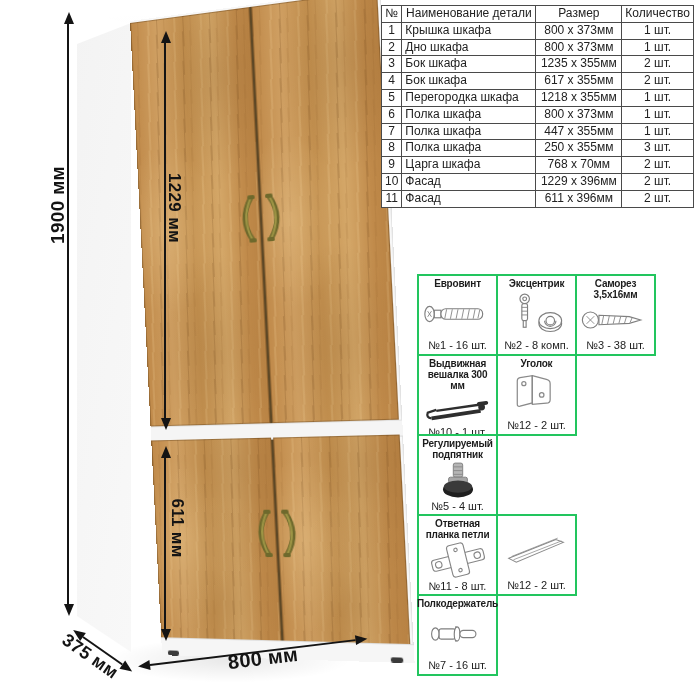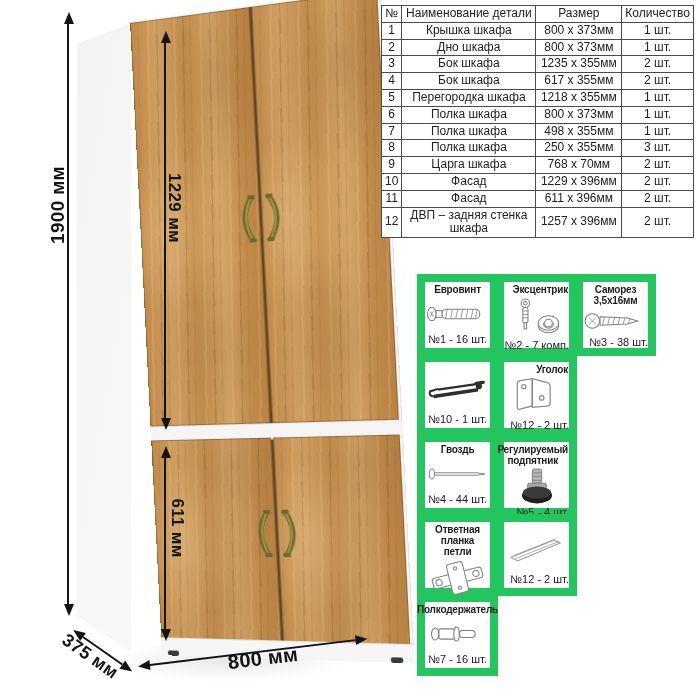--- a/index.html
+++ b/index.html
@@ -54,30 +54,30 @@
   .dim-label{position:absolute;font-weight:bold;color:#141414;text-align:center;
       white-space:nowrap;letter-spacing:.3px;}
 
   
   #parts-table{position:absolute;left:381px;top:5px;border-collapse:collapse;
       font-size:12px;line-height:1.15;color:#222;table-layout:fixed;}
   #parts-table th,#parts-table td{border:1px solid #4a4a4a;padding:1px 3px;
       font-weight:normal;background:#fff;}
   #parts-table th{text-align:center;}
   #parts-table td{text-align:center;}
-  #parts-table td:nth-child(2){text-align:center;}
+  #parts-table td:nth-child(2){text-align:left;}
   .col-num{width:20px;} .col-name{width:134px;} .col-size{width:86px;} .col-qty{width:62px;}
 
   
   #hw-grid{position:absolute;left:417px;top:274px;}
   .hw-row{display:flex;}
   .hw-row + .hw-row{margin-top:-2px;}
-  .hw-cell{width:81px;height:82px;border:8px solid #22c55e;box-sizing:border-box;
+  .hw-cell{width:81px;height:82px;border:2px solid #22c55e;box-sizing:border-box;
       background:#fff;display:flex;flex-direction:column;align-items:center;}
-  .hw-cell + .hw-cell{margin-left:-2px;align-items:flex-end;}
+  .hw-cell + .hw-cell{margin-left:-2px;}
   .hw-title{font-size:10px;font-weight:bold;text-align:center;line-height:1.12;
       margin-top:2px;padding:0 1px;letter-spacing:-.2px;}
   .hw-icon{flex:1;display:flex;align-items:center;justify-content:center;width:100%;}
   .hw-qty{font-size:11px;font-weight:normal;margin-bottom:3px;white-space:nowrap;}
 </style>
 </head>
 <body>
 
 <div id="canvas">
 
@@ -200,21 +200,21 @@
         </tr>
         <tr>
           <td>6</td>
           <td>Полка шкафа</td>
           <td>800 x 373мм</td>
           <td>1 шт.</td>
         </tr>
         <tr>
           <td>7</td>
           <td>Полка шкафа</td>
-          <td>498 x 355мм</td>
+          <td>447 x 355мм</td>
           <td>1 шт.</td>
         </tr>
         <tr>
           <td>8</td>
           <td>Полка шкафа</td>
           <td>250 x 355мм</td>
           <td>3 шт.</td>
         </tr>
         <tr>
           <td>9</td>
@@ -225,26 +225,20 @@
         <tr>
           <td>10</td>
           <td>Фасад</td>
           <td>1229 x 396мм</td>
           <td>2 шт.</td>
         </tr>
         <tr>
           <td>11</td>
           <td>Фасад</td>
           <td>611 x 396мм</td>
-          <td>2 шт.</td>
-        </tr>
-        <tr>
-          <td>12</td>
-          <td>ДВП – задняя стенка шкафа</td>
-          <td>1257 x 396мм</td>
           <td>2 шт.</td>
         </tr>
       </tbody>
   </table>
 
   <div id="hw-grid">
 
     <div class="hw-row">
       <div class="hw-cell">
         <div class="hw-title">Евровинт</div>
@@ -271,40 +265,41 @@
                 <rect x="22" y="12" width="6" height="18" rx="2"></rect>
                 <path d="M22,16 h6 M22,20 h6 M22,24 h6" stroke-width="0.9" fill="none"></path>
                 <rect x="23.5" y="30" width="3" height="7"></rect>
                 <ellipse cx="52" cy="33" rx="12" ry="8.5"></ellipse>
                 <ellipse cx="52" cy="30" rx="12" ry="8.5"></ellipse>
                 <circle cx="52" cy="30" r="4.5"></circle>
                 <path d="M46,30 a6,6 0 0 0 12,0" fill="none"></path>
               </g>
             </svg>
         </div>
-        <div class="hw-qty">№2 - 7 комп.</div>
+        <div class="hw-qty">№2 - 8 комп.</div>
       </div>
       <div class="hw-cell">
         <div class="hw-title">Саморез 3,5х16мм</div>
         <div class="hw-icon">
           <svg width="72" height="30" viewBox="0 0 76 30">
               <g fill="#fff" stroke="#7f7f7f" stroke-width="1.2">
                 <circle cx="11" cy="15" r="8.5"></circle>
                 <path d="M7,11 l8,8 M15,11 l-8,8" stroke-width="0.9" fill="none"></path>
                 <path d="M20,10 L52,11.5 L64,15 L52,18.5 L20,20 Z"></path>
                 <path d="M25,10.3 l-2,9.4 M31,10.5 l-2,9 M37,11 l-2,8 M43,11.3 l-2,7.4 M49,11.7 l-2,6.6 M55,12.6 l-2,4.8" stroke-width="0.9" fill="none"></path>
               </g>
             </svg>
         </div>
         <div class="hw-qty">№3 - 38 шт.</div>
       </div>
     </div>
 
     <div class="hw-row">
       <div class="hw-cell">
+        <div class="hw-title">Выдвижная вешалка 300 мм</div>
         <div class="hw-icon">
           <svg width="72" height="34" viewBox="0 0 76 36">
               <g fill="none" stroke="#2e2e2e">
                 <path d="M10,28 L62,20" stroke-width="4"></path>
                 <path d="M15,20 L64,13" stroke-width="2.6"></path>
                 <path d="M10,28 q-6,-1 -4,-6 l9,-3" stroke-width="2.4"></path>
                 <circle cx="63" cy="16" r="3.6" fill="#2e2e2e" stroke="none"></circle>
                 <rect x="58" y="10" width="12" height="4" rx="2" fill="#2e2e2e" stroke="none" transform="rotate(-8 64 12)"></rect>
               </g>
             </svg>
@@ -322,32 +317,20 @@
                 <path d="M28,3.5 l0,30" stroke-width="0.9" fill="none"></path>
                 <circle cx="38" cy="24" r="2.4"></circle>
               </g>
             </svg>
         </div>
         <div class="hw-qty">№12 - 2 шт.</div>
       </div>
     </div>
 
     <div class="hw-row">
-      <div class="hw-cell">
-        <div class="hw-title">Гвоздь</div>
-        <div class="hw-icon">
-          <svg width="72" height="18" viewBox="0 0 76 18">
-              <g fill="#fff" stroke="#7f7f7f" stroke-width="1.1">
-                <ellipse cx="8" cy="9" rx="3" ry="6"></ellipse>
-                <path d="M11,7.6 h50 l9,1.4 -9,1.4 h-50 z"></path>
-              </g>
-            </svg>
-        </div>
-        <div class="hw-qty">№4 - 44 шт.</div>
-      </div>
       <div class="hw-cell">
         <div class="hw-title">Регулируемый подпятник</div>
         <div class="hw-icon">
           <svg width="62" height="40" viewBox="0 0 66 42">
               <rect x="28" y="3" width="10" height="15" rx="2" fill="#b5b5b5" stroke="#818181"></rect>
               <path d="M28,7 h10 M28,11 h10 M28,15 h10" stroke="#8a8a8a" stroke-width="1" fill="none"></path>
               <rect x="23" y="18" width="20" height="6" rx="2" fill="#a7a7a7" stroke="#7d7d7d"></rect>
               <ellipse cx="33" cy="31" rx="16" ry="8.5" fill="#1f1f1f"></ellipse>
               <ellipse cx="33" cy="28" rx="15" ry="6.5" fill="#3a3a3a"></ellipse>
             </svg>

